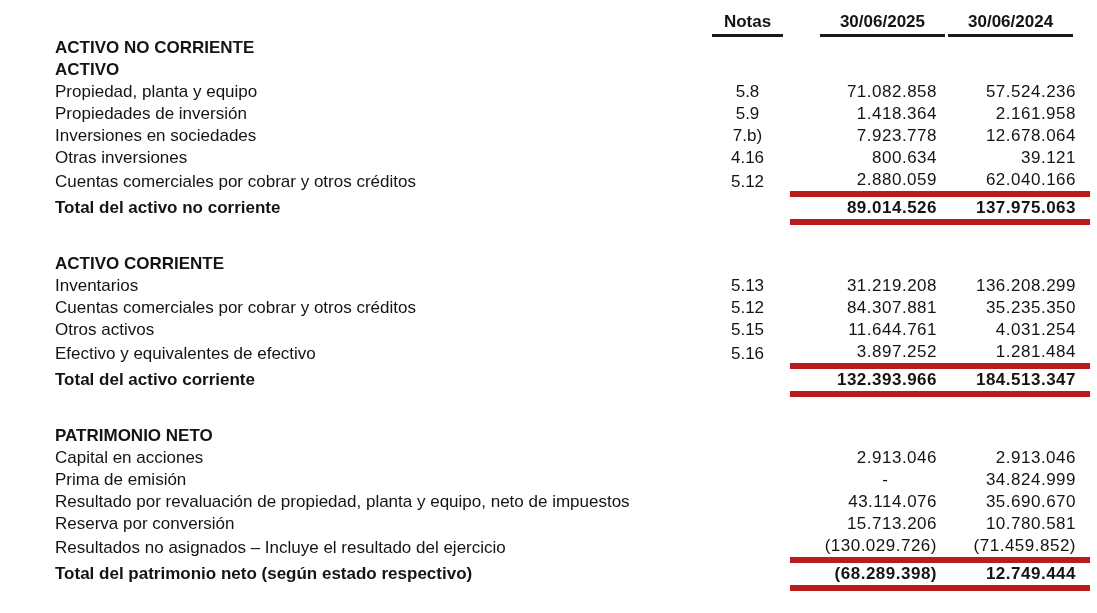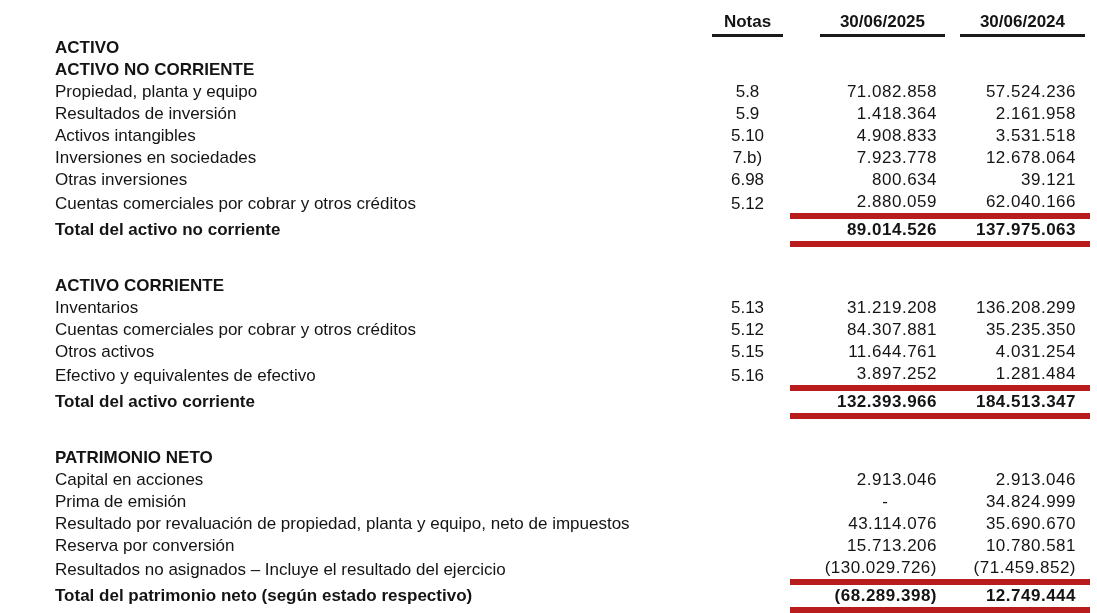--- a/index.html
+++ b/index.html
@@ -46,21 +46,21 @@
   .hdr-underline {
     display: inline-block;
     border-bottom: 3px solid #1a1a1a;
     padding: 12px 20px 2px 20px;
   }
   .hdr-underline.narrow {
     padding: 0 12px 2px 12px;
   }
   th.h-nota { text-align: center; }
   th.h-v25  { text-align: right; padding-right: 3px; }
-  th.h-v24  { text-align: right; padding-right: 5px; }
+  th.h-v24  { text-align: left; padding-right: 5px; }
 
   td.lbl  { text-align: left; }
   td.nota { text-align: center; }
   td.v25, td.v24 {
     text-align: right;
     letter-spacing: 0.5px;
   }
   td.v25 { padding-right: 11px; }
   td.v24 { padding-right: 14px; }
   td.v25.dash { padding-right: 60px; letter-spacing: 0; }
@@ -93,64 +93,58 @@
       </th>
       <th class="h-v25">
         <span class="hdr-underline">30/06/2025</span>
       </th>
       <th class="h-v24">
         <span class="hdr-underline">30/06/2024</span>
       </th>
     </tr>
 
     <tr class="sec">
+      <td class="lbl">ACTIVO NO CORRIENTE</td>
+      <td class="nota"></td>
+      <td class="v25"></td>
+      <td class="v24"></td>
+    </tr>
+
+    <tr class="sec">
       <td class="lbl">ACTIVO</td>
-      <td class="nota"></td>
-      <td class="v25"></td>
-      <td class="v24"></td>
-    </tr>
-
-    <tr class="sec">
-      <td class="lbl">ACTIVO NO CORRIENTE</td>
       <td class="nota"></td>
       <td class="v25"></td>
       <td class="v24"></td>
     </tr>
 
     <tr>
       <td class="lbl">Propiedad, planta y equipo</td>
       <td class="nota">5.8</td>
       <td class="v25">71.082.858</td>
       <td class="v24">57.524.236</td>
     </tr>
 
     <tr>
-      <td class="lbl">Resultados de inversión</td>
+      <td class="lbl">Propiedades de inversión</td>
       <td class="nota">5.9</td>
       <td class="v25">1.418.364</td>
       <td class="v24">2.161.958</td>
     </tr>
 
-    <tr>
-      <td class="lbl">Activos intangibles</td>
-      <td class="nota">5.10</td>
-      <td class="v25">4.908.833</td>
-      <td class="v24">3.531.518</td>
-    </tr>
 
     <tr>
       <td class="lbl">Inversiones en sociedades</td>
       <td class="nota">7.b)</td>
       <td class="v25">7.923.778</td>
       <td class="v24">12.678.064</td>
     </tr>
 
     <tr>
       <td class="lbl">Otras inversiones</td>
-      <td class="nota">6.98</td>
+      <td class="nota">4.16</td>
       <td class="v25">800.634</td>
       <td class="v24">39.121</td>
     </tr>
 
     <tr class="u1">
       <td class="lbl">Cuentas comerciales por cobrar y otros créditos</td>
       <td class="nota">5.12</td>
       <td class="v25">2.880.059</td>
       <td class="v24">62.040.166</td>
     </tr>

